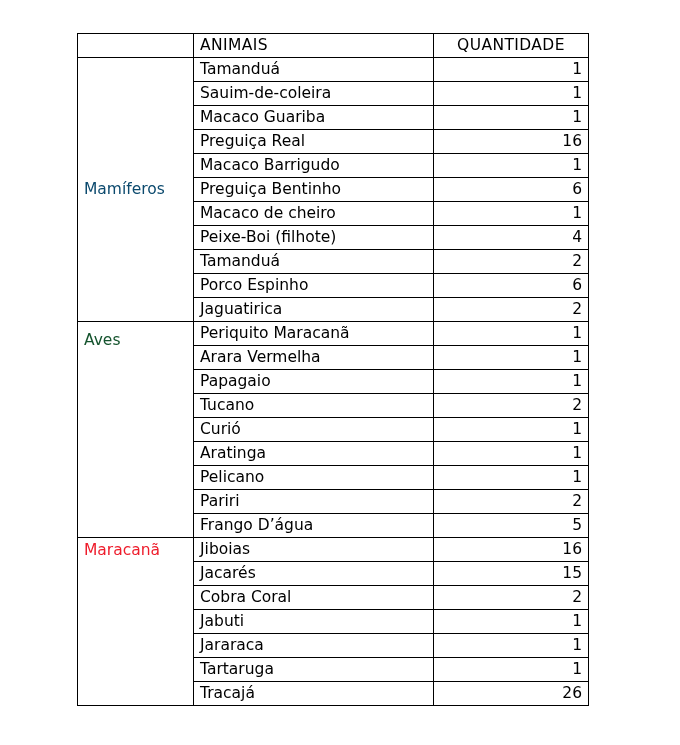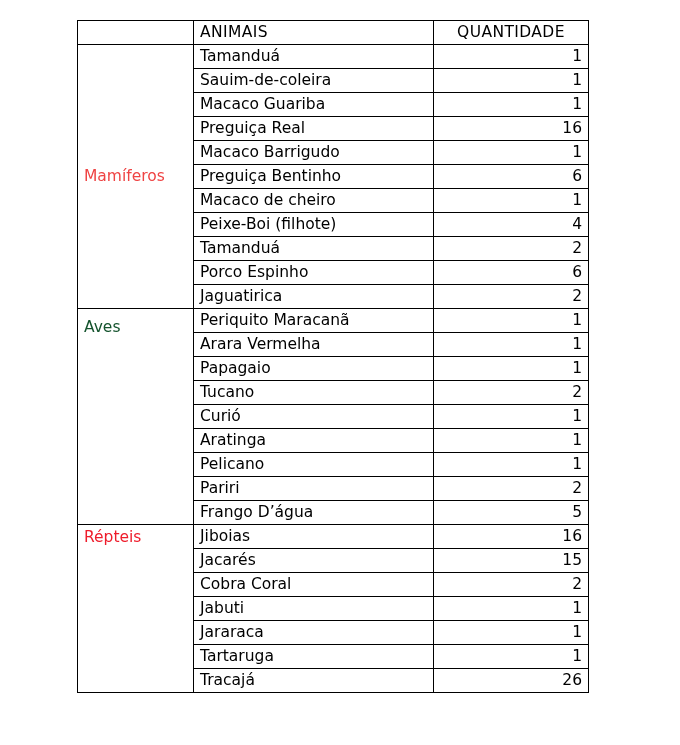--- a/index.html
+++ b/index.html
@@ -16,21 +16,21 @@
   }
   .page {
     position: relative;
     width: 680px;
     height: 745px;
     background: #ffffff;
   }
   table.animal-table {
     position: absolute;
     left: 77px;
-    top: 20px;
+    top: 33px;
     border-collapse: collapse;
     table-layout: fixed;
     font-size: 15.5px;
   }
   table.animal-table td,
   table.animal-table th {
     border: 1px solid #000000;
     padding: 0 6px;
     height: 23px;
     line-height: 23px;
@@ -91,21 +91,21 @@
       <col class="col-animal">
       <col class="col-qty">
     </colgroup>
     <tbody id="table-body">
         <tr>
           <td class="corner-blank"></td>
           <th class="header-animal">ANIMAIS</th>
           <th class="header-qty">QUANTIDADE</th>
         </tr>
         <tr>
-          <td class="group-cell group-col-cell" rowspan="11" style="color: #ef4444; vertical-align: middle;">Mamíferos</td>
+          <td class="group-cell group-col-cell" rowspan="11" style="color: #0c4a6e; vertical-align: middle;">Mamíferos</td>
           <td class="animal-cell">Tamanduá</td>
           <td class="qty-cell">1</td>
         </tr>
         <tr>
           <td class="animal-cell">Sauim-de-coleira</td>
           <td class="qty-cell">1</td>
         </tr>
         <tr>
           <td class="animal-cell">Macaco Guariba</td>
           <td class="qty-cell">1</td>
@@ -173,21 +173,21 @@
         </tr>
         <tr>
           <td class="animal-cell">Pariri</td>
           <td class="qty-cell">2</td>
         </tr>
         <tr>
           <td class="animal-cell">Frango D’água</td>
           <td class="qty-cell">5</td>
         </tr>
         <tr>
-          <td class="group-cell group-col-cell" rowspan="7" style="color: rgb(238, 28, 43); vertical-align: top; padding-top: 1px;">Répteis</td>
+          <td class="group-cell group-col-cell" rowspan="7" style="color: rgb(238, 28, 43); vertical-align: top; padding-top: 1px;">Maracanã</td>
           <td class="animal-cell">Jiboias</td>
           <td class="qty-cell">16</td>
         </tr>
         <tr>
           <td class="animal-cell">Jacarés</td>
           <td class="qty-cell">15</td>
         </tr>
         <tr>
           <td class="animal-cell">Cobra Coral</td>
           <td class="qty-cell">2</td>

